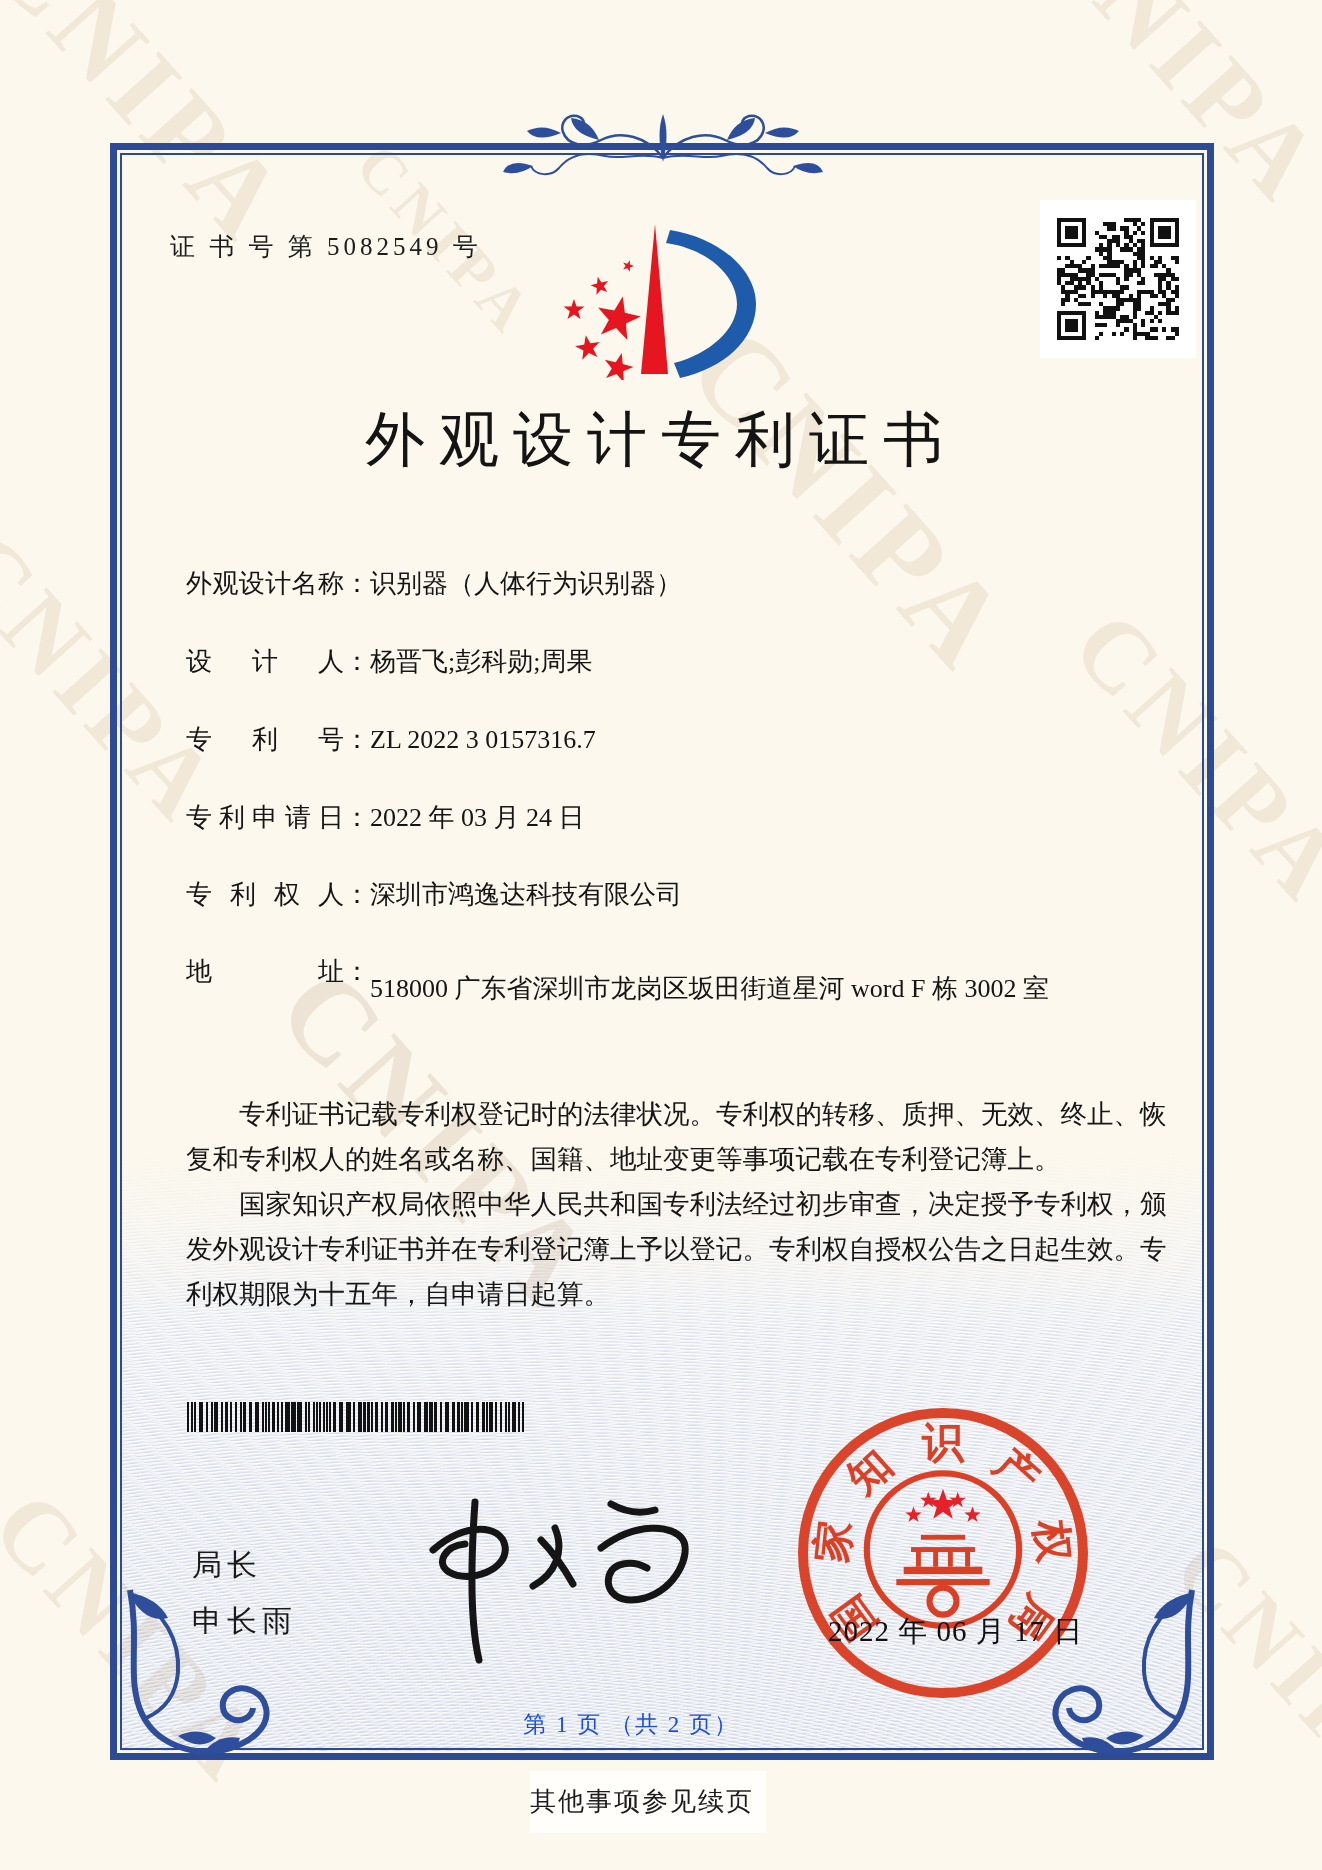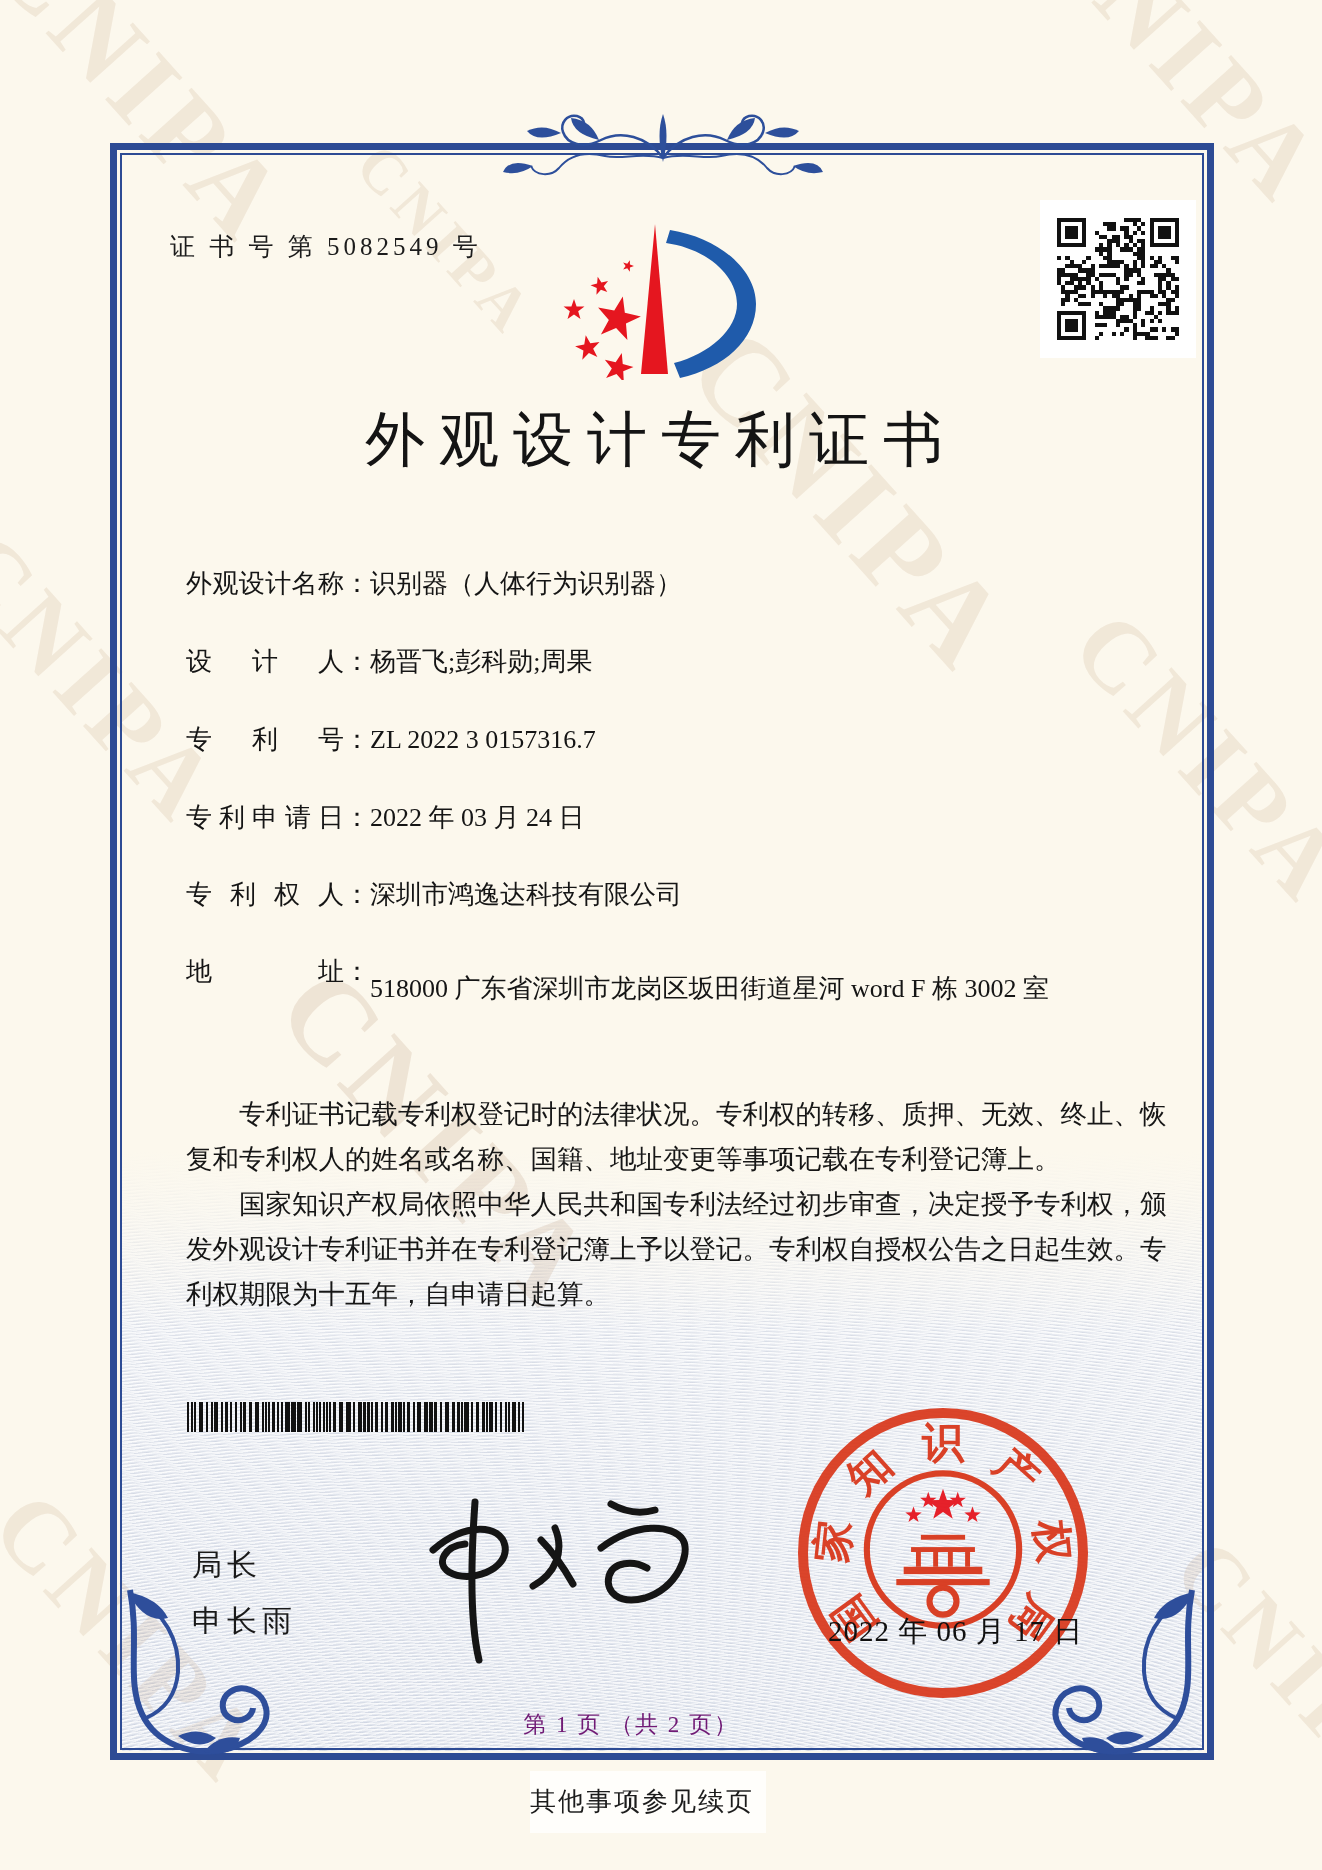--- a/index.html
+++ b/index.html
@@ -56,21 +56,21 @@
   .seal{position:absolute;left:798px;top:1408px;width:290px;height:290px;}
   .seal-ring{position:absolute;inset:0;border:10px solid rgba(216,55,27,.93);border-radius:50%;}
   .seal-char{position:absolute;left:50%;top:50%;font-size:42px;font-weight:700;color:rgba(216,55,27,.95);
              transform:translate(-50%,-50%) rotate(var(--a)) translateY(-110px);}
   .seal-emblem{position:absolute;left:50%;top:50%;width:172px;height:172px;transform:translate(-50%,-52%);}
   .seal-date{position:absolute;left:828px;top:1612px;width:260px;font-size:29px;color:#101010;
              letter-spacing:1px;white-space:nowrap;z-index:5;}
 
   
   .page-info{position:absolute;left:341px;top:1709px;width:580px;text-align:center;font-size:23px;
-             letter-spacing:2px;color:#701a75;}
+             letter-spacing:2px;color:#1d4ed8;}
   .cont-strip{position:absolute;left:530px;top:1771px;width:236px;height:62px;background:#fffefb;
               text-align:left;line-height:62px;font-size:26px;letter-spacing:2px;color:#1c1c1c;}
 </style>
 </head>
 <body>
 
 <div class="page">
 
   <span class="wm" style="left:-50px;top:20px;font-size:110px;">CNIPA</span>
   <span class="wm" style="left:1000px;top:-10px;font-size:105px;">CNIPA</span>

